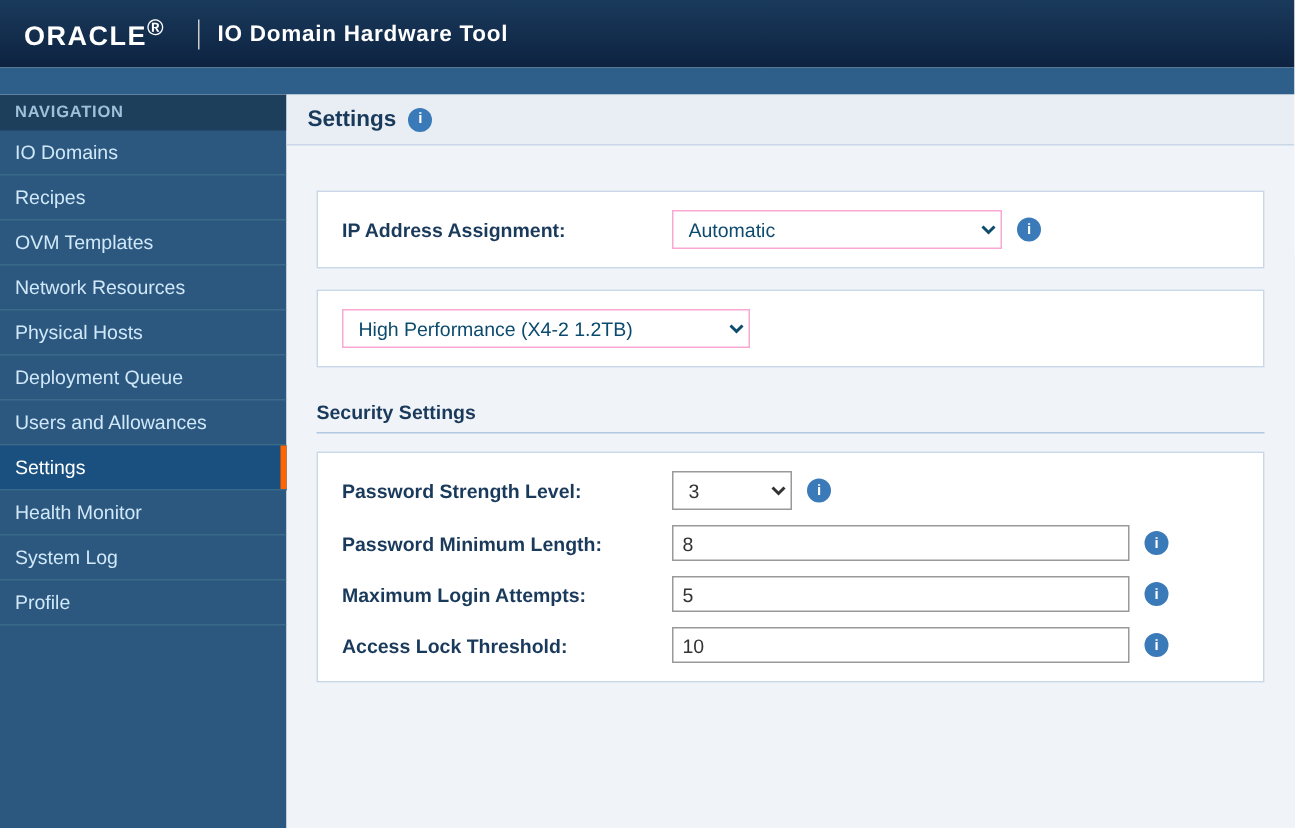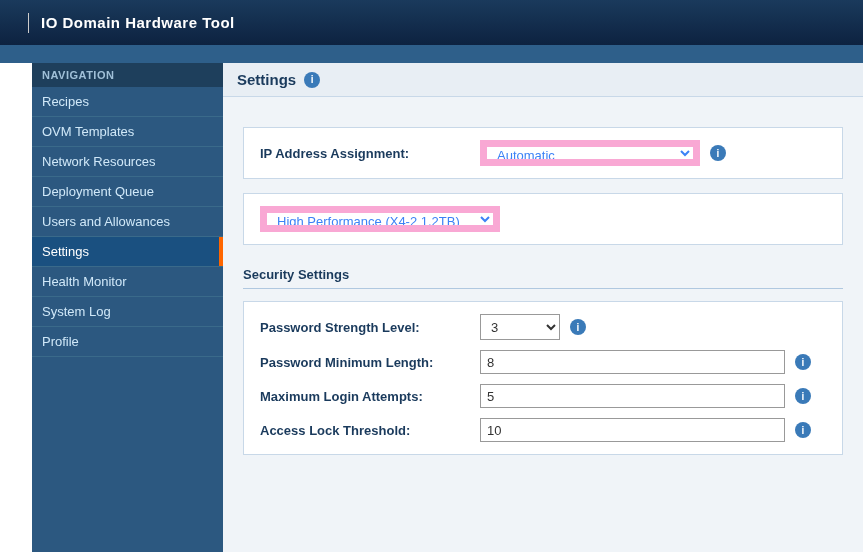--- a/index.html
+++ b/index.html
@@ -48,21 +48,20 @@
       overflow: hidden;
     }
 
     
     #sidebar {
       width: 191px;
       background: #2c5880;
       flex-shrink: 0;
       display: flex;
       flex-direction: column;
-      margin-left: 32px;
     }
     #sidebar .nav-header {
       background: #1e3f5c;
       color: #a0c0d8;
       font-size: 11px;
       font-weight: bold;
       padding: 6px 10px;
       letter-spacing: 0.5px;
     }
     #sidebar .nav-item {
@@ -158,25 +157,25 @@
       font-size: 13px;
       flex-shrink: 0;
     }
     .form-control-wrap {
       display: flex;
       align-items: center;
       flex: 1;
     }
     select.form-select {
       height: 26px;
-      border: 7px solid #f9a8d4;
+      border: 1px solid #f9a8d4;
       background: #fff;
       padding: 0 6px;
       font-size: 13px;
-      color: #3b82f6;
+      color: #0c4a6e;
       width: 220px;
       cursor: pointer;
     }
     input.form-input {
       height: 24px;
       border: 1px solid #999;
       background: #fff;
       padding: 0 6px;
       font-size: 13px;
       color: #333;
@@ -197,33 +196,38 @@
     }
 
     .content-pad {
       padding: 14px 20px;
     }
   </style>
 </head>
 <body>
 
 <div id="header">
+  <span class="oracle-logo">
+    ORACLE<sup>®</sup>
+  </span>
   <div class="divider"></div>
   <span class="app-title">IO Domain Hardware Tool</span>
 </div>
 
 <div id="subheader"></div>
 
 <div id="main">
 
   <div id="sidebar">
     <div class="nav-header">NAVIGATION</div>
+    <div class="nav-item">IO Domains</div>
     <div class="nav-item">Recipes</div>
     <div class="nav-item">OVM Templates</div>
     <div class="nav-item">Network Resources</div>
+    <div class="nav-item">Physical Hosts</div>
     <div class="nav-item">Deployment Queue</div>
     <div class="nav-item">Users and Allowances</div>
     <div class="nav-item active">Settings</div>
     <div class="nav-item">Health Monitor</div>
     <div class="nav-item">System Log</div>
     <div class="nav-item">Profile</div>
   </div>
 
   <div id="content">
 
@@ -244,21 +248,21 @@
               <option>DHCP</option>
             </select>
             <span class="info-icon form-info-icon">i</span>
           </div>
         </div>
       </div>
 
       <div class="form-section">
         <div class="form-row">
           <div class="form-control-wrap">
-            <select class="form-select" style="width:240px;">
+            <select class="form-select" style="width:272px;">
               <option>High Performance (X4-2 1.2TB)</option>
               <option>High Capacity (X4-2 4TB)</option>
               <option>High Performance (X3-2 1.2TB)</option>
             </select>
           </div>
         </div>
       </div>
 
       <div class="section-header">Security Settings</div>
       <div class="form-section">

